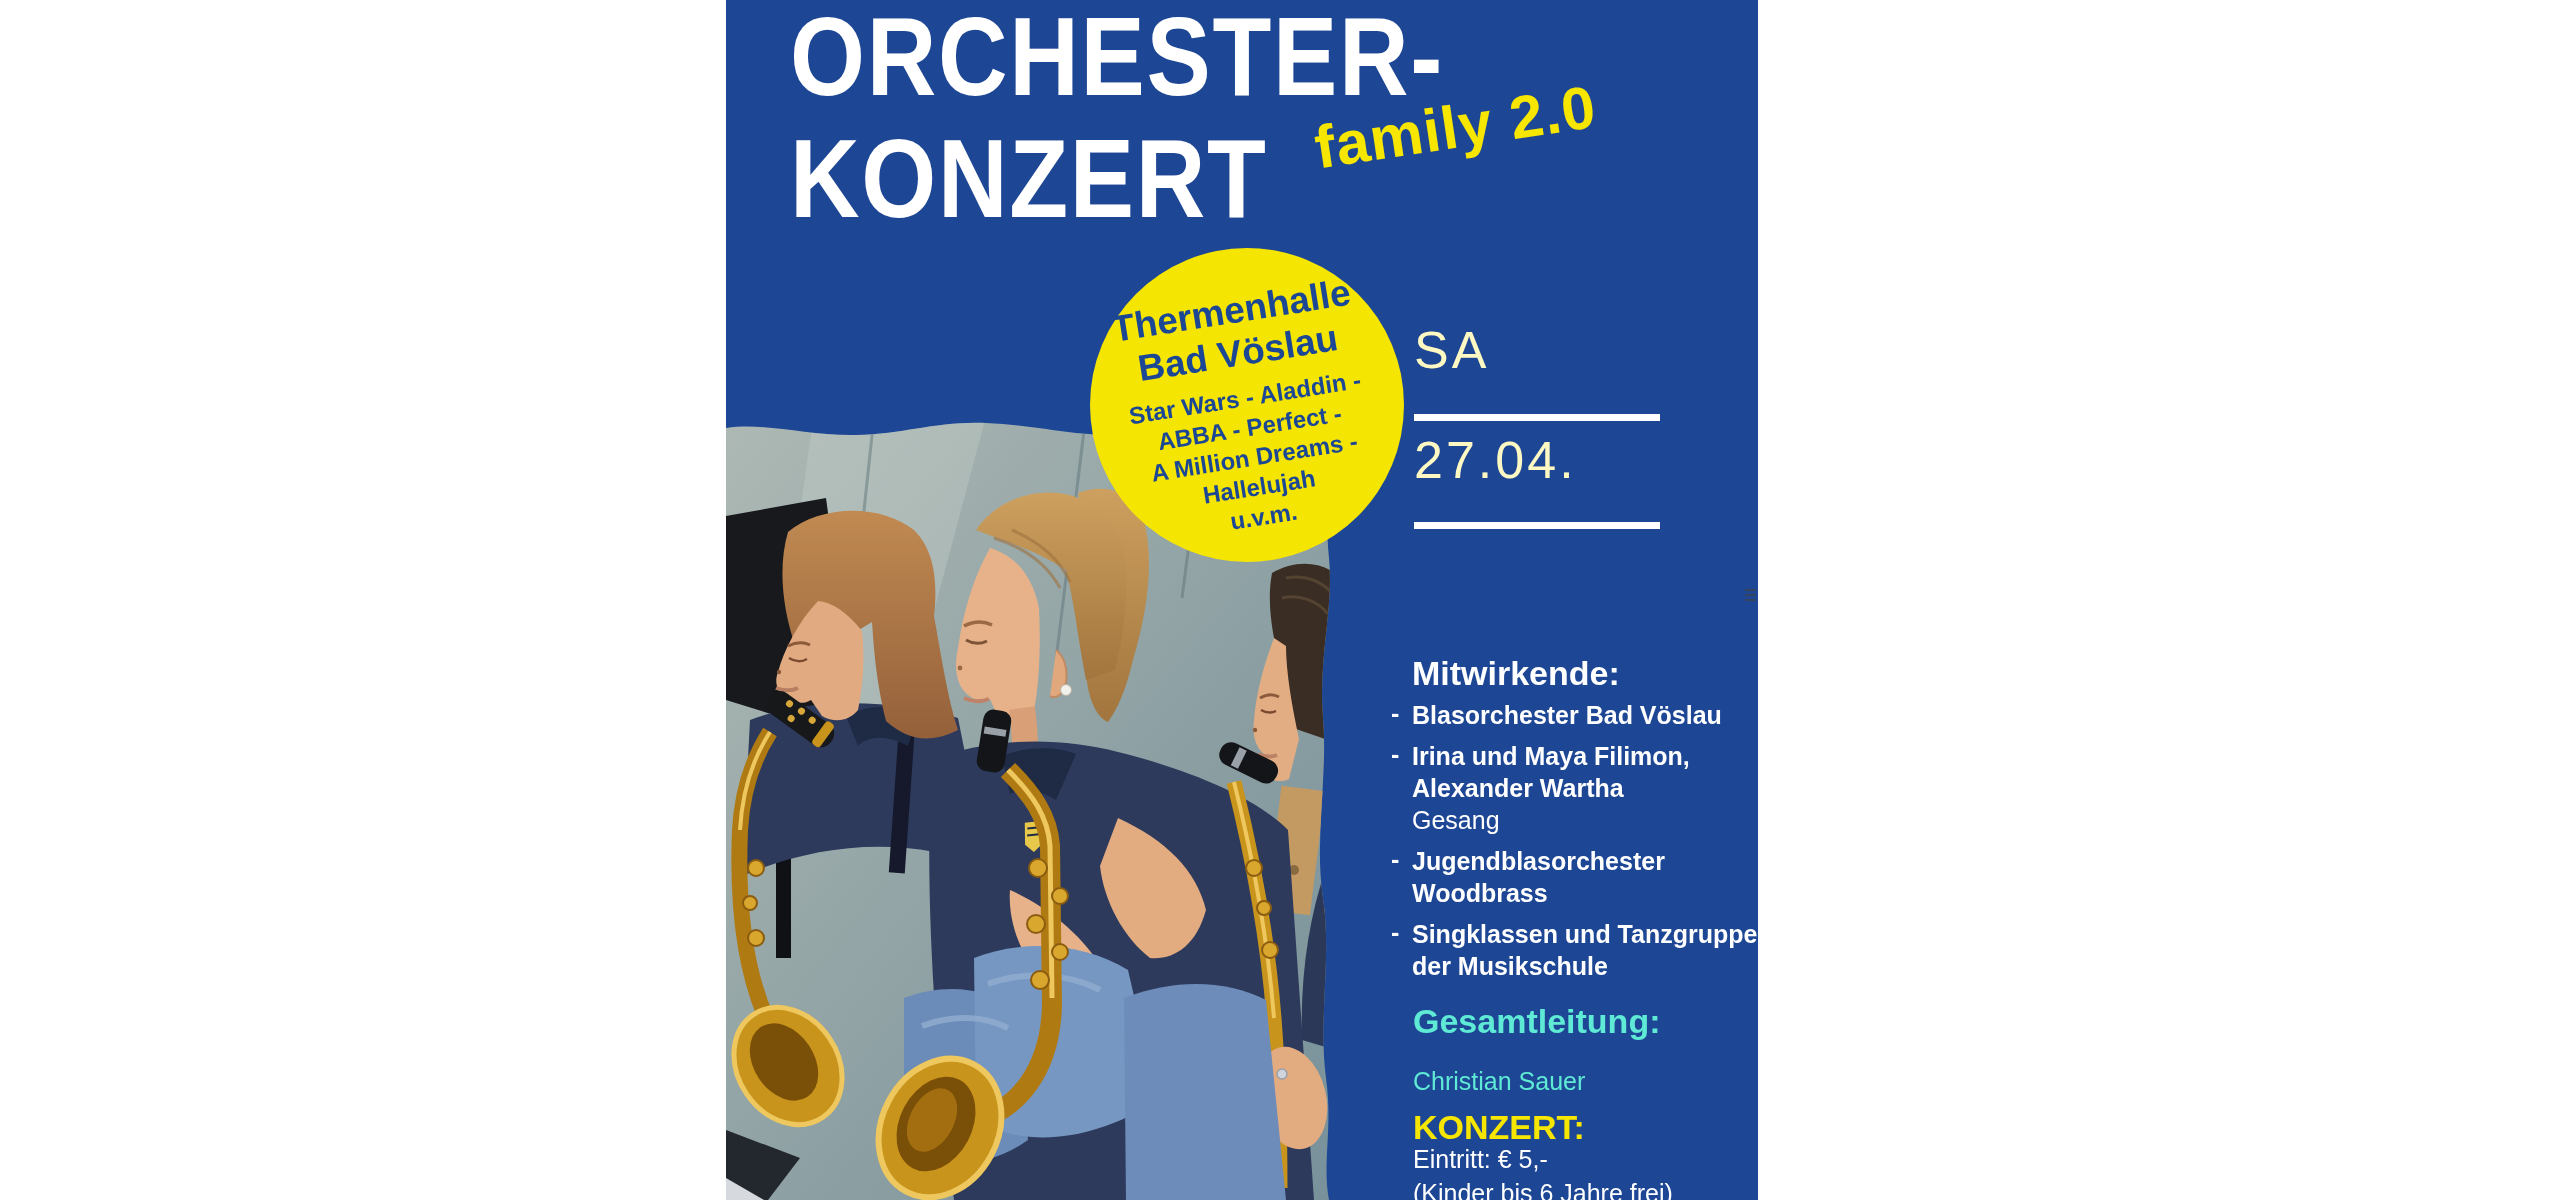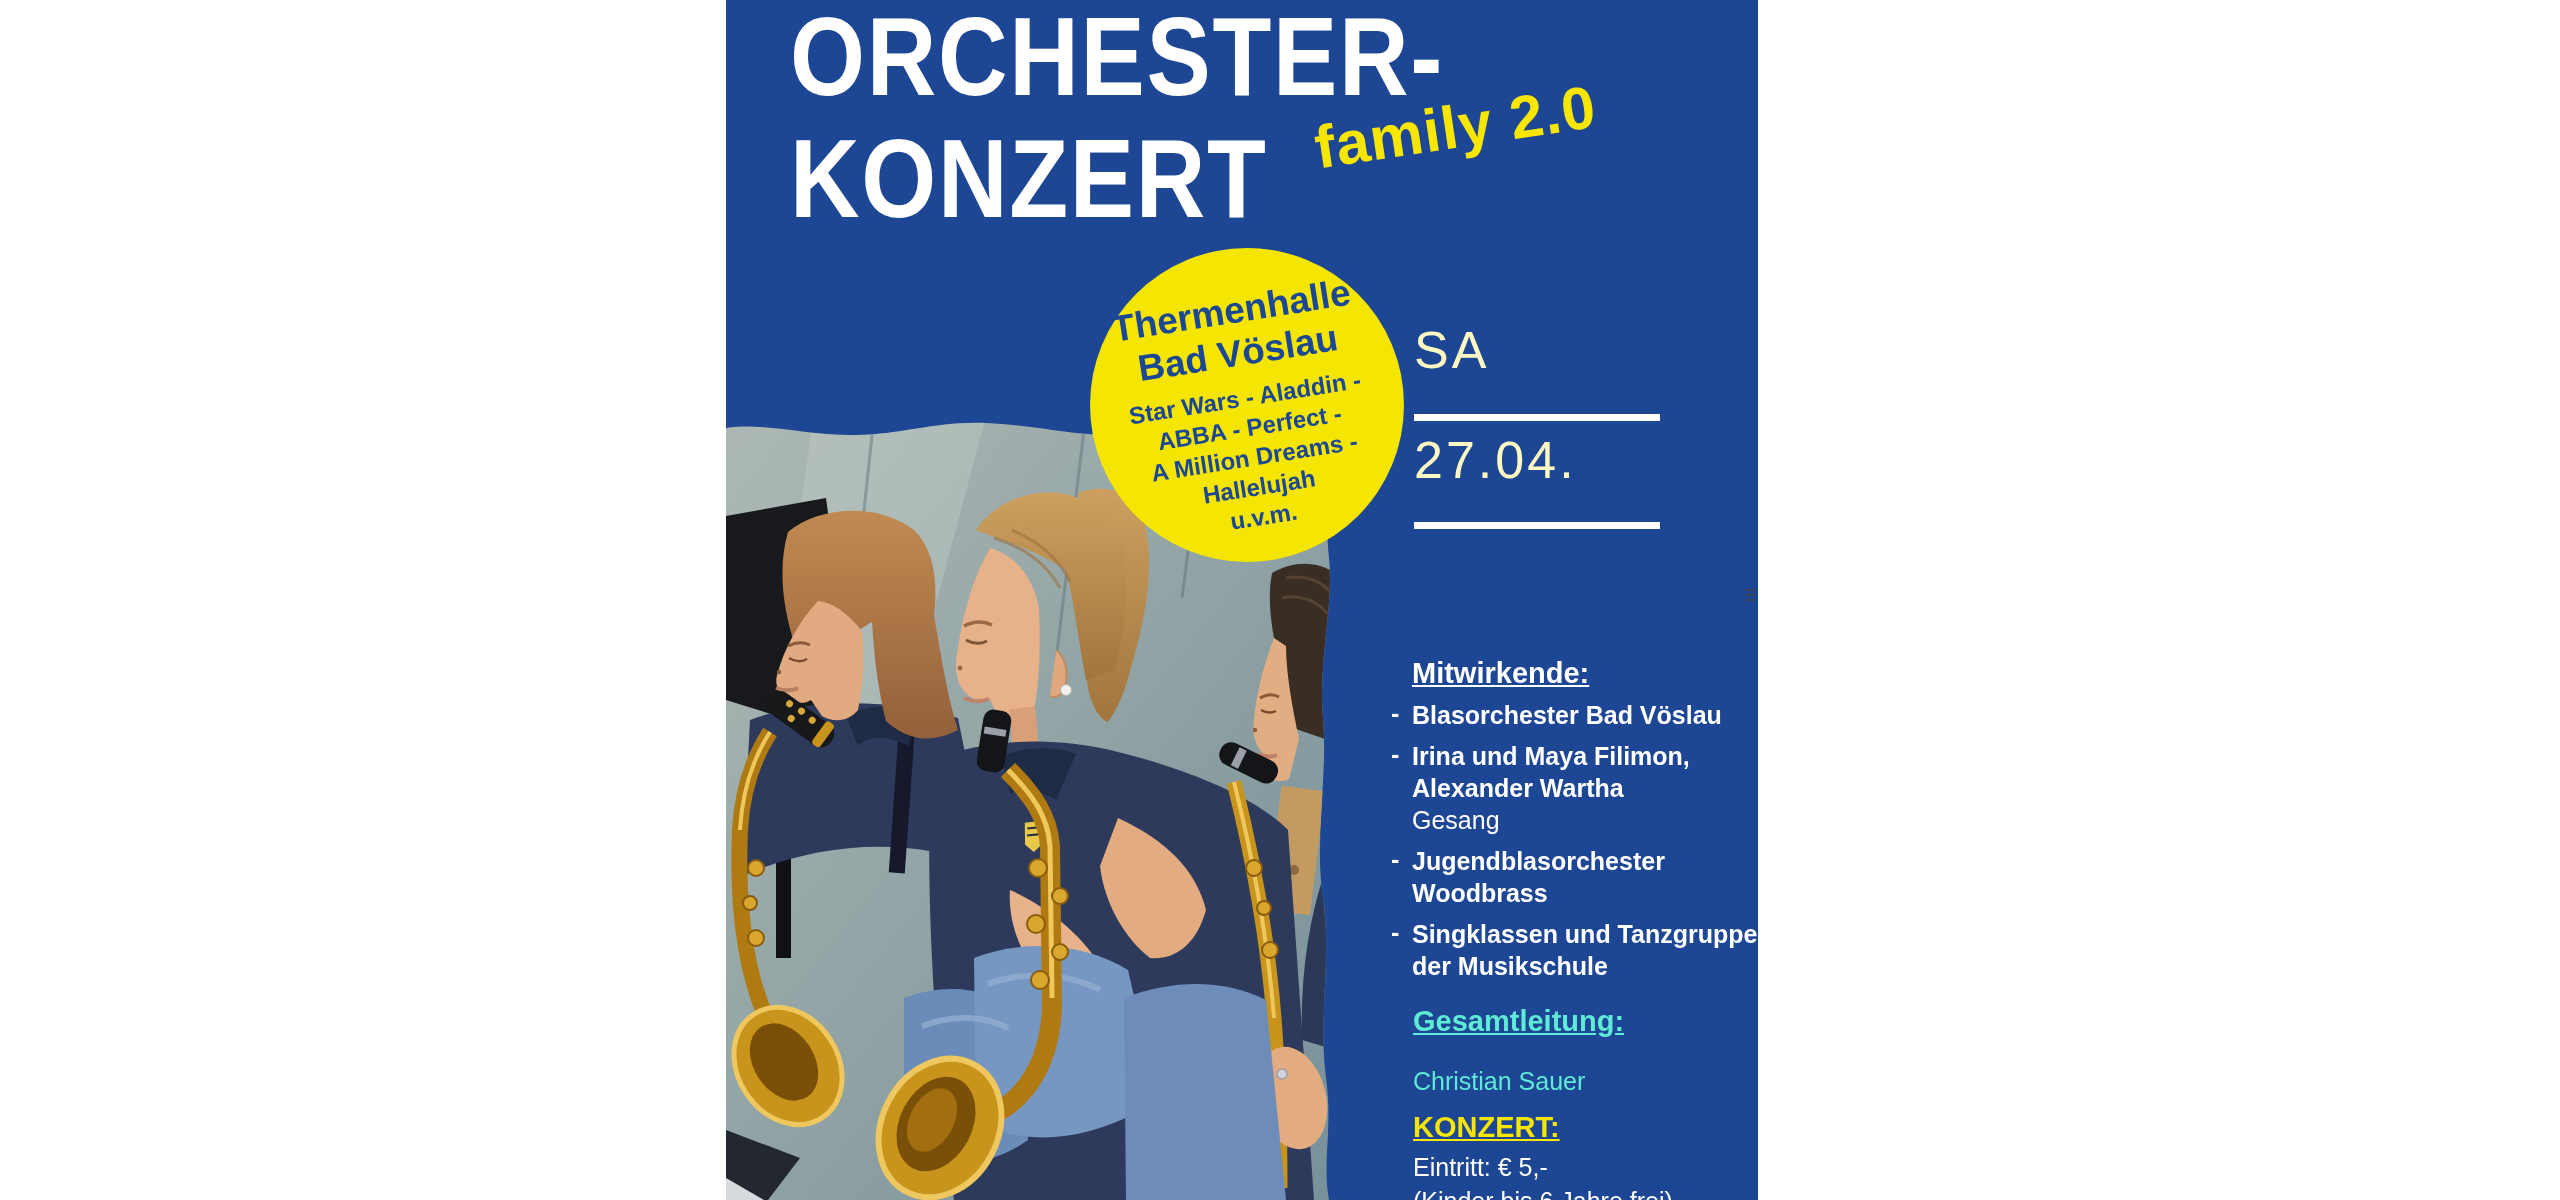--- a/index.html
+++ b/index.html
@@ -22,31 +22,31 @@
   .badge-venue{font-size:37px;font-weight:700;line-height:43px;white-space:nowrap;}
   .badge-prog{font-size:24px;font-weight:700;line-height:30px;margin-top:9px;white-space:nowrap;}
   .badge-prog div{white-space:nowrap;}
 
   
   .event-line{left:688px;color:#fef9c3;font-weight:400;font-size:52px;line-height:1;letter-spacing:3px;white-space:nowrap;}
   .event-rule{left:688px;width:246px;height:7px;background:#ffffff;}
 
   
   #participants{left:686px;top:656px;width:372px;color:#ffffff;}
-  .sec-heading{font-size:29px;font-weight:700;line-height:34px;white-space:nowrap;text-decoration:underline;}
+  .sec-heading{font-size:34px;font-weight:700;line-height:34px;white-space:nowrap;}
   .p-item{position:relative;margin-top:9px;font-size:25px;font-weight:700;line-height:32px;}
   .p-item:first-of-type{margin-top:12px;}
   .p-bullet{position:absolute;left:-21px;top:-2px;font-weight:700;}
   .p-note{font-weight:400;}
   #direction{left:687px;top:1004px;color:#5eead4;}
   .plain{font-size:25px;font-weight:400;line-height:30px;white-space:nowrap;}
   #direction .plain{margin-top:28px;}
   #tickets{left:687px;top:1110px;}
   #tickets .sec-heading{color:#f7e600;}
-  #tickets .plain{color:#ffffff;margin-top:8px;}
+  #tickets .plain{color:#ffffff;}
   #tickets .plain + .plain{margin-top:4px;}
 
   
   #edge-artifact{left:1019px;top:586px;width:11px;height:15px;opacity:.75;}
   #edge-artifact i{display:block;height:2px;margin-top:3px;background:#3c4148;}
 
   #photo{left:0;top:398px;}
 </style>
 </head>
 <body>

